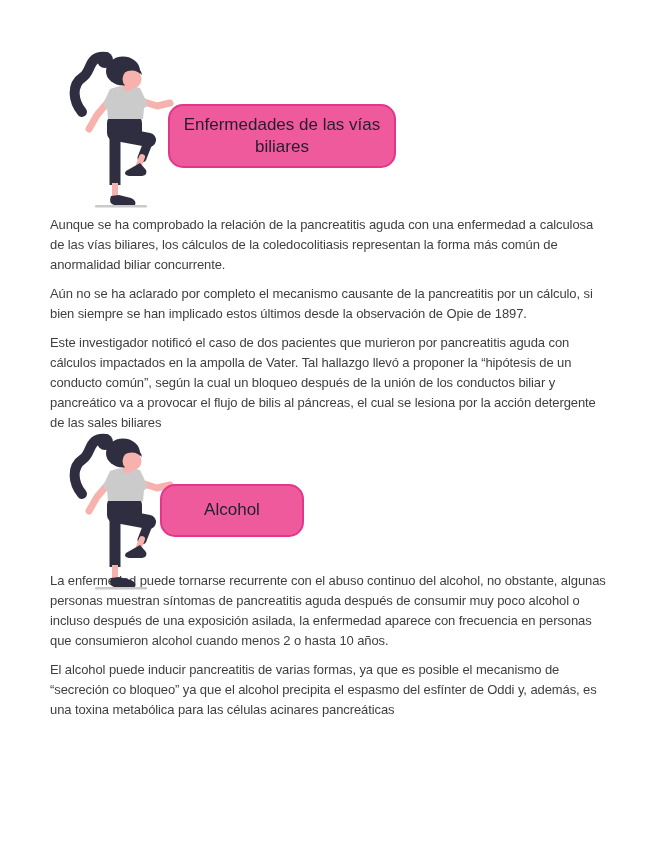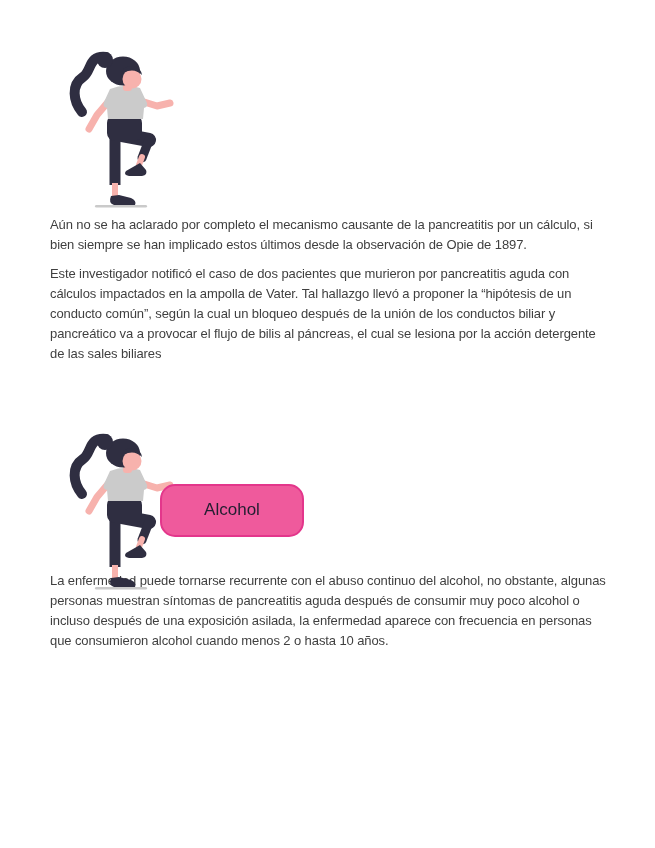--- a/index.html
+++ b/index.html
@@ -71,22 +71,26 @@
       <rect x="45" y="70" width="35" height="26" rx="8" fill="#2f2e41"></rect>
       <path d="M48,44 Q63,38 78,43 L85,58 Q86,62 82,63 L81,74 L46,74 L45,63 Q40,62 42,57 Z" fill="#cbcbcb"></path>
       <rect x="61" y="38" width="9" height="8" rx="3" fill="#f7b2ad"></rect>
       <ellipse cx="61" cy="26" rx="17" ry="14.5" fill="#2f2e41"></ellipse>
       <circle cx="43" cy="15" r="8" fill="#2f2e41"></circle>
       <circle cx="70" cy="34" r="9.5" fill="#f7b2ad"></circle>
       <path d="M59,31 Q60,20 72,21 Q79,23 80,30 Q74,24 66,26 Q61,27 59,31 Z" fill="#2f2e41"></path>
     </svg>
   </div>
 
+  <div class="badge badge-1">
+    <span>Enfermedades de las vías biliares</span>
+  </div>
 
   <div class="textblock textblock-1">
+    <p>Aunque se ha comprobado la relación de la pancreatitis aguda con una enfermedad a calculosa de las vías biliares, los cálculos de la coledocolitiasis representan la forma más común de anormalidad biliar concurrente.</p>
     <p>Aún no se ha aclarado por completo el mecanismo causante de la pancreatitis por un cálculo, si bien siempre se han implicado estos últimos desde la observación de Opie de 1897.</p>
     <p>Este investigador notificó el caso de dos pacientes que murieron por pancreatitis aguda con cálculos impactados en la ampolla de Vater. Tal hallazgo llevó a proponer la “hipótesis de un conducto común”, según la cual un bloqueo después de la unión de los conductos biliar y pancreático va a provocar el flujo de bilis al páncreas, el cual se lesiona por la acción detergente de las sales biliares</p>
   </div>
 
   <div class="figure-wrap figure-2">
     <svg width="125" height="165" viewBox="0 0 125 165">
       <rect x="33" y="160" width="52" height="2.6" rx="1.3" fill="#cacaca"></rect>
       <path d="M44,12 C26,10 30,26 21,32 C9,40 11,56 20,67" fill="none" stroke="#2f2e41" stroke-width="10" stroke-linecap="round"></path>
       <path d="M46,57 L35,70 L27,84" fill="none" stroke="#f7b2ad" stroke-width="7" stroke-linecap="round" stroke-linejoin="round"></path>
       <path d="M79,56 L95,61 L108,58" fill="none" stroke="#f7b2ad" stroke-width="7" stroke-linecap="round" stroke-linejoin="round"></path>
@@ -106,15 +110,16 @@
       <path d="M59,31 Q60,20 72,21 Q79,23 80,30 Q74,24 66,26 Q61,27 59,31 Z" fill="#2f2e41"></path>
     </svg>
   </div>
 
   <div class="badge badge-2">
     <span>Alcohol</span>
   </div>
 
   <div class="textblock textblock-2">
     <p>La enfermedad puede tornarse recurrente con el abuso continuo del alcohol, no obstante, algunas personas muestran síntomas de pancreatitis aguda después de consumir muy poco alcohol o incluso después de una exposición asilada, la enfermedad aparece con frecuencia en personas que consumieron alcohol cuando menos 2 o hasta 10 años.</p>
+    <p>El alcohol puede inducir pancreatitis de varias formas, ya que es posible el mecanismo de “secreción co bloqueo” ya que el alcohol precipita el espasmo del esfínter de Oddi y, además, es una toxina metabólica para las células acinares pancreáticas</p>
   </div>
 
 </div>
 
 </body></html>

